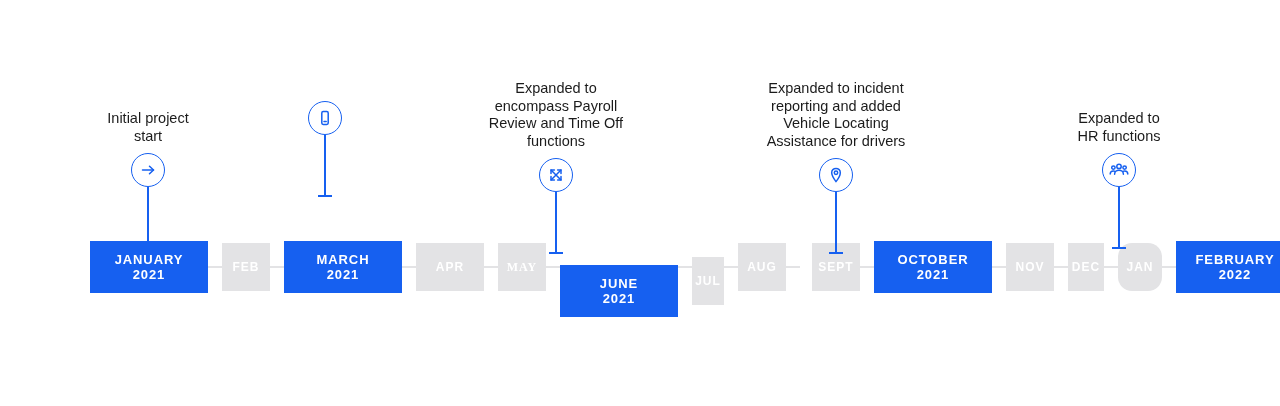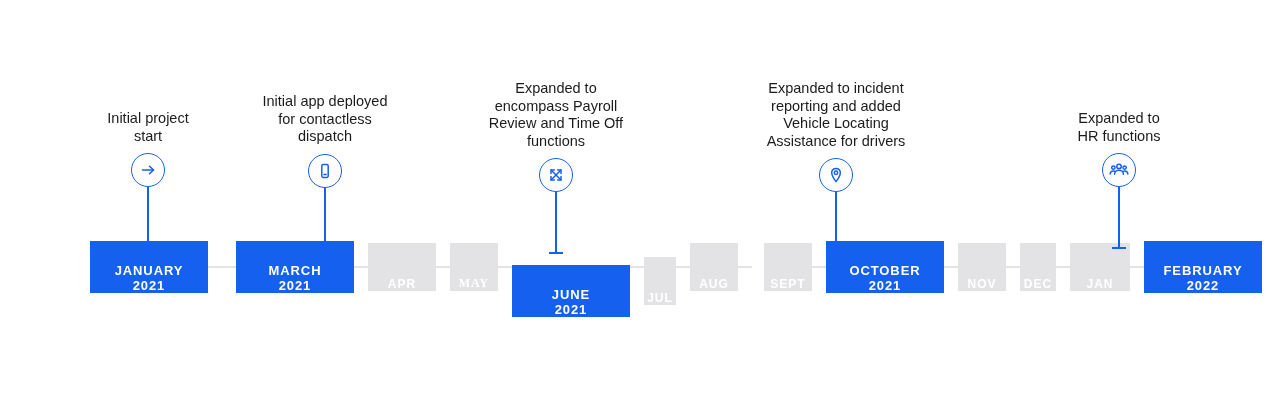--- a/index.html
+++ b/index.html
@@ -25,21 +25,21 @@
     display: flex;
     align-items: center;
   }
 
   .cell {
     position: relative;
     box-sizing: border-box;
     display: flex;
     flex-direction: column;
     align-items: center;
-    justify-content: flex-end;
+    justify-content: center;
     flex: 0 0 auto;
   }
 
   .cell.active {
     height: 52px;
     background: #1660f0;
     color: #ffffff;
     letter-spacing: 0.9px;
     font-weight: bold;
     font-size: 13px;
@@ -112,20 +112,23 @@
 </style>
 </head>
 <body>
 
 <div id="timeline">
     <div class="cell active" style="width: 118px;">
       <div>JANUARY</div>
       <div>2021</div>
     </div>
     <div class="gap" style="width: 14px;"></div>
+    <div class="cell inactive" style="width: 48px;">
+      <div>FEB</div>
+    </div>
     <div class="gap" style="width: 14px;"></div>
     <div class="cell active" style="width: 118px;">
       <div>MARCH</div>
       <div>2021</div>
     </div>
     <div class="gap" style="width: 14px;"></div>
     <div class="cell inactive" style="width: 68px;">
       <div>APR</div>
     </div>
     <div class="gap" style="width: 14px;"></div>
@@ -156,21 +159,21 @@
     </div>
     <div class="gap" style="width: 14px;"></div>
     <div class="cell inactive" style="width: 48px;">
       <div>NOV</div>
     </div>
     <div class="gap" style="width: 14px;"></div>
     <div class="cell inactive" style="width: 36px;">
       <div>DEC</div>
     </div>
     <div class="gap" style="width: 14px;"></div>
-    <div class="cell inactive" style="width: 60px;">
+    <div class="cell inactive" style="width: 44px; border-radius: 14px;">
       <div>JAN</div>
     </div>
     <div class="gap" style="width: 14px;"></div>
     <div class="cell active" style="width: 118px;">
       <div>FEBRUARY</div>
       <div>2022</div>
     </div>
   </div>
 <div id="milestones">
     <div class="milestone" style="left: 148px; top: 110px;">
@@ -178,23 +181,20 @@
 start</div>
       <div class="icon-wrap">
         <svg width="20" height="20" viewBox="0 0 20 20">
           <path fill="none" stroke="#1660F0" stroke-width="1.5" stroke-linecap="round" stroke-linejoin="round" d="M4.5 10h11"></path>
           <path fill="none" stroke="#1660F0" stroke-width="1.5" stroke-linecap="round" stroke-linejoin="round" d="M11.5 6.2 15.5 10l-4 3.8"></path>
         </svg>
       </div>
       <div class="stem" style="height: 62px;"></div>
     </div>
     <div class="milestone" style="left: 325px; top: 93px;">
-      <div class="caption">Initial app deployed
-for contactless
-dispatch</div>
       <div class="icon-wrap">
         <svg width="20" height="20" viewBox="0 0 20 20">
           <rect fill="none" stroke="#1660F0" stroke-width="1.5" stroke-linecap="round" stroke-linejoin="round" x="6.8" y="3.6" width="6.4" height="12.8" rx="1.4"></rect>
           <path fill="none" stroke="#1660F0" stroke-width="1.5" stroke-linecap="round" stroke-linejoin="round" d="M9 13.4h2.2"></path>
         </svg>
       </div>
       <div class="stem" style="height: 62px;"></div>
     </div>
     <div class="milestone" style="left: 556px; top: 80px;">
       <div class="caption">Expanded to

